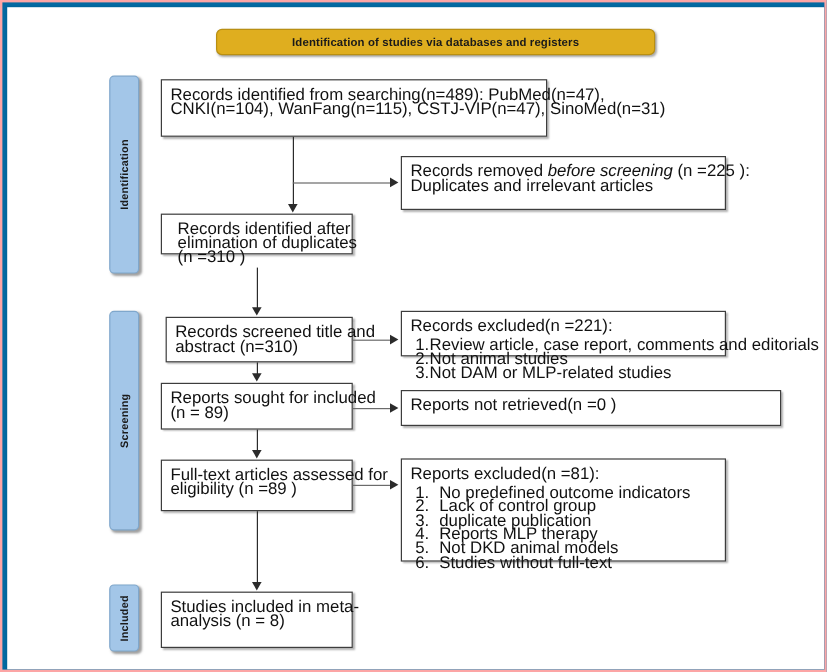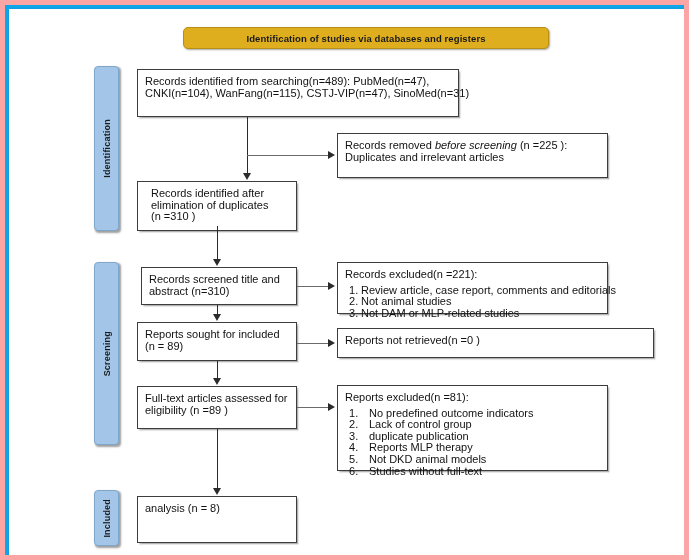--- a/index.html
+++ b/index.html
@@ -7,23 +7,23 @@
     padding: 0;
     background: #ffffff;
   }
   body {
     font-family: "Liberation Sans", sans-serif;
   }
   #canvas {
     position: relative;
     width: 689px;
     height: 560px;
-    background: #0ea5e9;
-    box-sizing: border-box;
-    border: 5px solid #fca5a5;
+    background: #0369a1;
+    box-sizing: border-box;
+    border: 2px solid #fca5a5;
     overflow: hidden;
   }
   #frame-inner {
     position: absolute;
     left: 4px;
     top: 4px;
     width: 681px;
     height: 552px;
     background: #ffffff;
     box-shadow: 0 0 2px rgba(0,0,0,0.10);
@@ -78,21 +78,21 @@
   #stage-screening     { left: 85px; top: 253px; width: 25px; height: 183px; }
   #stage-included      { left: 85px; top: 481px; width: 25px; height: 56px; }
 
   
   .box {
     position: absolute;
     background: #ffffff;
     border: 1px solid #3d3d3d;
     box-sizing: border-box;
     padding: 6px 7px 5px 7px;
-    font-size: 11px;
+    font-size: 14px;
     line-height: 11.6px;
     color: #111111;
     box-shadow: 1.5px 1.5px 1.5px rgba(0,0,0,0.30);
   }
   .box .line { white-space: nowrap; }
   .box em { font-style: italic; }
 
   .box.numbered ol {
     margin: 4px;
     padding: 0 0 0 12px;
@@ -107,29 +107,29 @@
   .box.numbered ol li:before {
     content: counter(nitem) ".";
     position: absolute;
     left: -12px;
   }
   .box.numbered.wide ol { padding-left: 20px; }
   .box.numbered.wide ol li:before { left: -20px; }
 
   
   #box-identified      { left: 128px; top: 60px;  width: 322px; height: 48px; }
-  #box-after-dupes     { left: 128px; top: 172px; width: 160px; height: 50px; padding-left: 13px; }
+  #box-after-dupes     { left: 128px; top: 172px; width: 160px; height: 34px; padding-left: 13px; }
   #box-screened        { left: 132px; top: 258px; width: 156px; height: 38px; }
   #box-sought          { left: 128px; top: 313px; width: 160px; height: 39px; }
   #box-fulltext        { left: 128px; top: 377px; width: 160px; height: 43px; }
   #box-included        { left: 128px; top: 487px; width: 160px; height: 47px; }
 
   
   #box-removed         { left: 328px; top: 124px; width: 271px; height: 45px; }
-  #box-excluded-screen { left: 328px; top: 253px; width: 271px; height: 52px; }
+  #box-excluded-screen { left: 328px; top: 253px; width: 271px; height: 38px; }
   #box-not-retrieved   { left: 328px; top: 319px; width: 317px; height: 30px; }
   #box-excluded-full   { left: 328px; top: 376px; width: 271px; height: 86px; }
 
   
   .vline {
     position: absolute;
     width: 1px;
     background: #2b2b2b;
   }
   .hline {
@@ -257,20 +257,21 @@
         <li>No predefined outcome indicators</li>
         <li>Lack of control group</li>
         <li>duplicate publication</li>
         <li>Reports MLP therapy</li>
         <li>Not DKD animal models</li>
         <li>Studies without full-text</li>
       </ol>
     </div>
 
     <div class="box" id="box-included">
+      <div class="line">Studies included in meta-</div>
       <div class="line">analysis (n = 8)</div>
     </div>
 
     <div class="vline" id="trunk-1"></div>
     <div class="arrow-down" id="arrow-1"></div>
     <div class="hline" id="branch-1"></div>
     <div class="arrow-right" id="arrow-b1"></div>
 
     <div class="vline" id="trunk-2"></div>
     <div class="arrow-down" id="arrow-2"></div>

